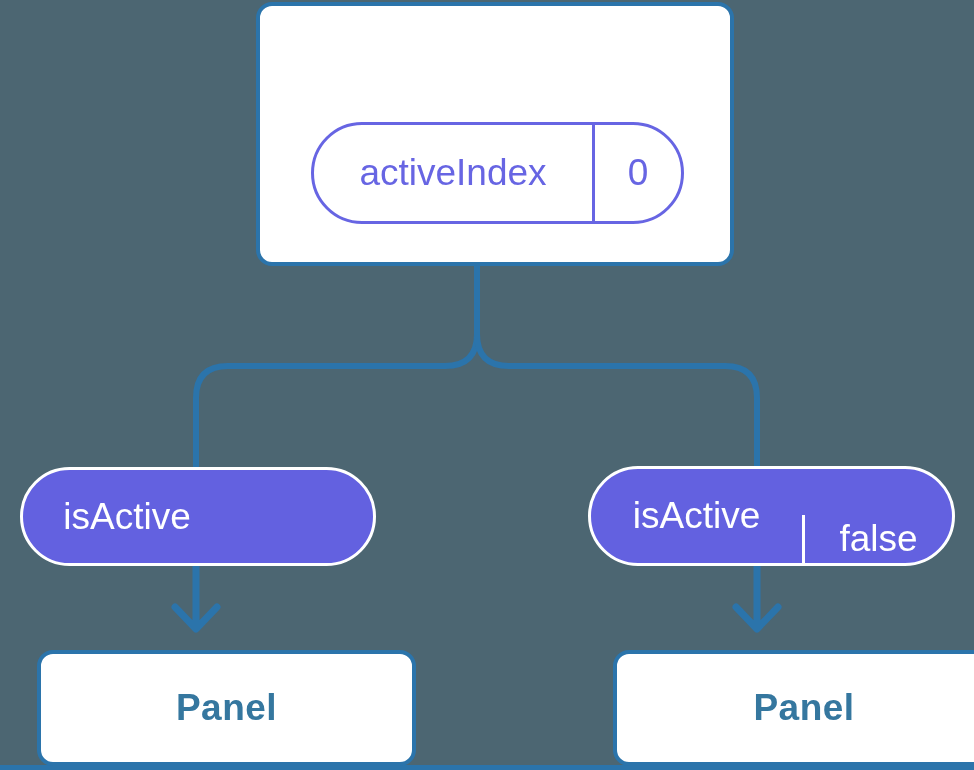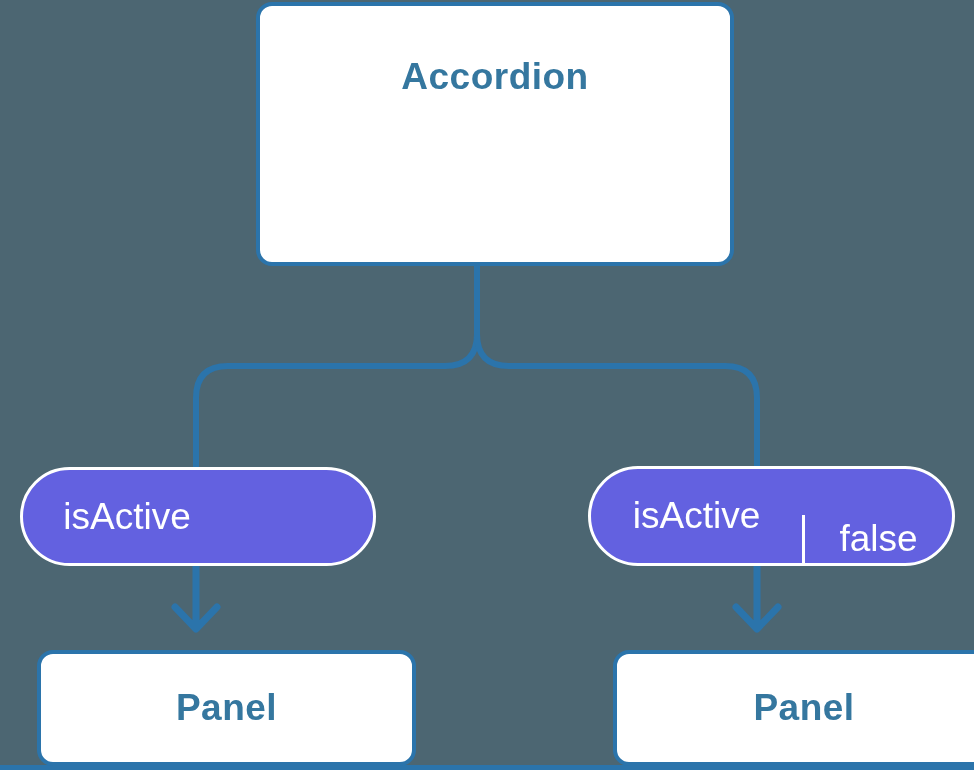--- a/index.html
+++ b/index.html
@@ -118,21 +118,24 @@
       <path d="M 477 265 L 477 334 Q 477 366 509 366 L 725 366 Q 757 366 757 398 L 757 470"></path>
     </g>
     <g stroke="#2b74ab" stroke-width="7" fill="none" stroke-linecap="round" stroke-linejoin="round">
       <path d="M 196 555 L 196 626 M 175 607 L 196 629 L 217 607"></path>
       <path d="M 757 557 L 757 626 M 736 607 L 757 629 L 778 607"></path>
     </g>
     <line x1="0" y1="767.5" x2="974" y2="767.5" stroke="#2b74ab" stroke-width="5"></line>
   </svg>
 
   <div class="card" id="accordion-card">
-    <div class="card-title" id="accordion-title">Accordion</div>
+    <div class="state-pill-outline">
+      <div class="seg seg-label">activeIndex</div>
+      <div class="seg seg-value">0</div>
+    </div>
   </div>
 
   <div class="prop-pill" id="prop-pill-left">
     <div class="seg seg-label">isActive</div>
   </div>
 
   <div class="prop-pill" id="prop-pill-right">
     <div class="seg seg-label">isActive</div>
     <div class="seg seg-value">false</div>
   </div>

